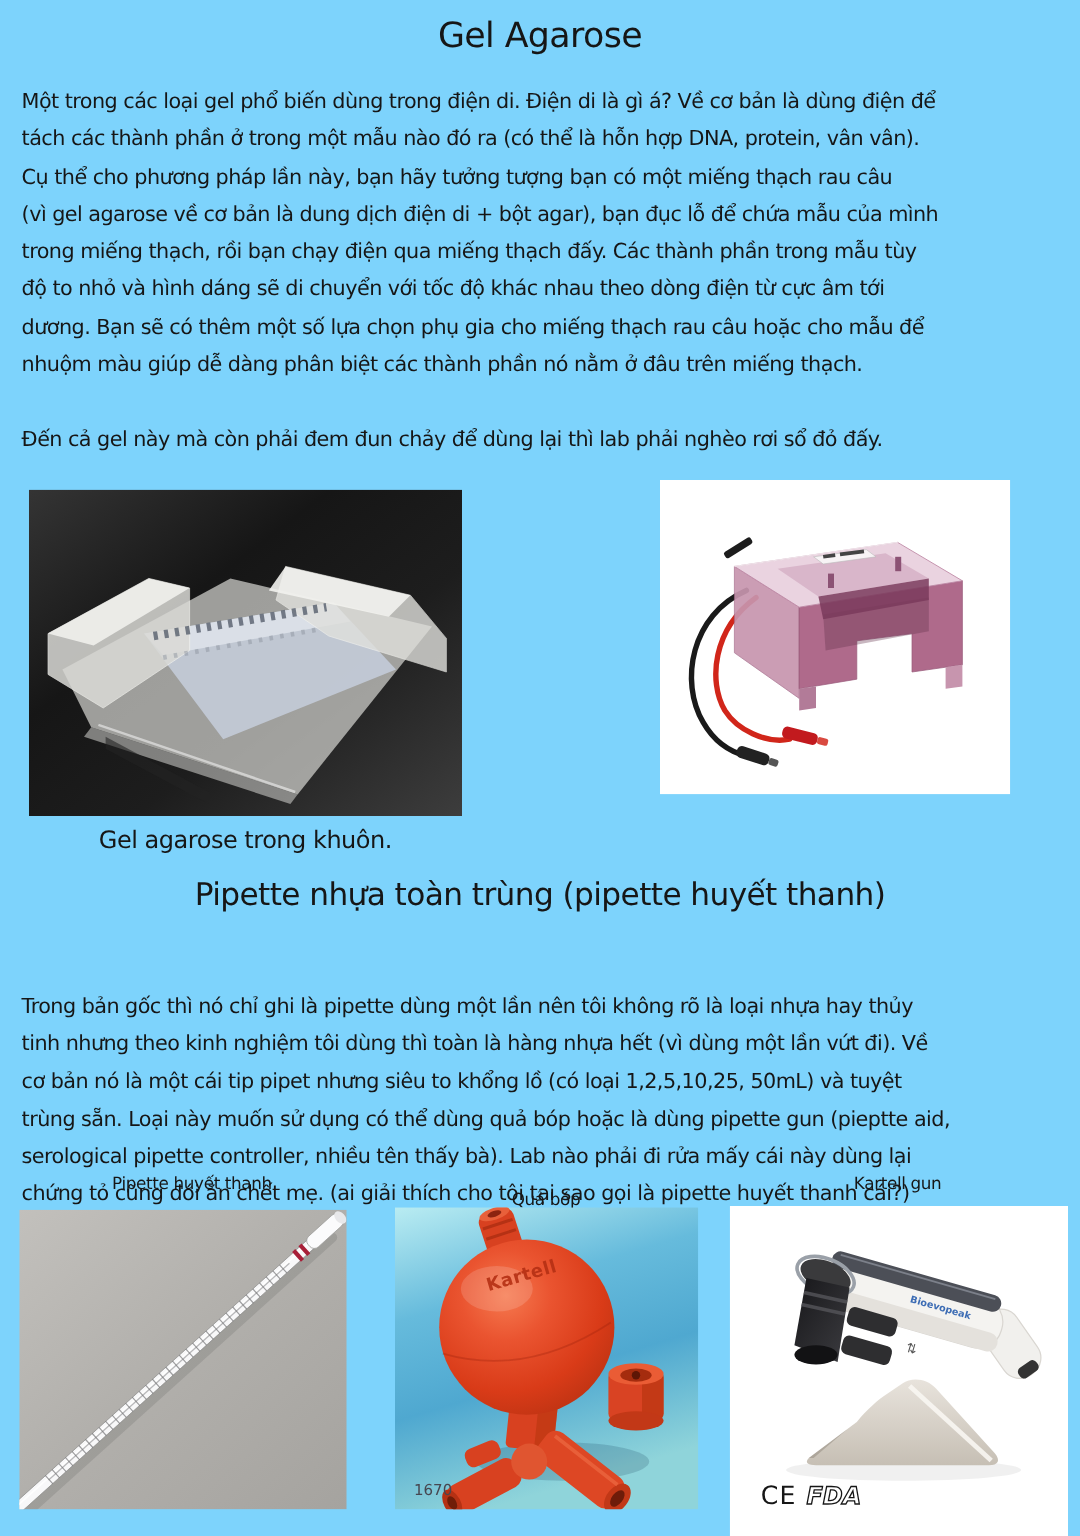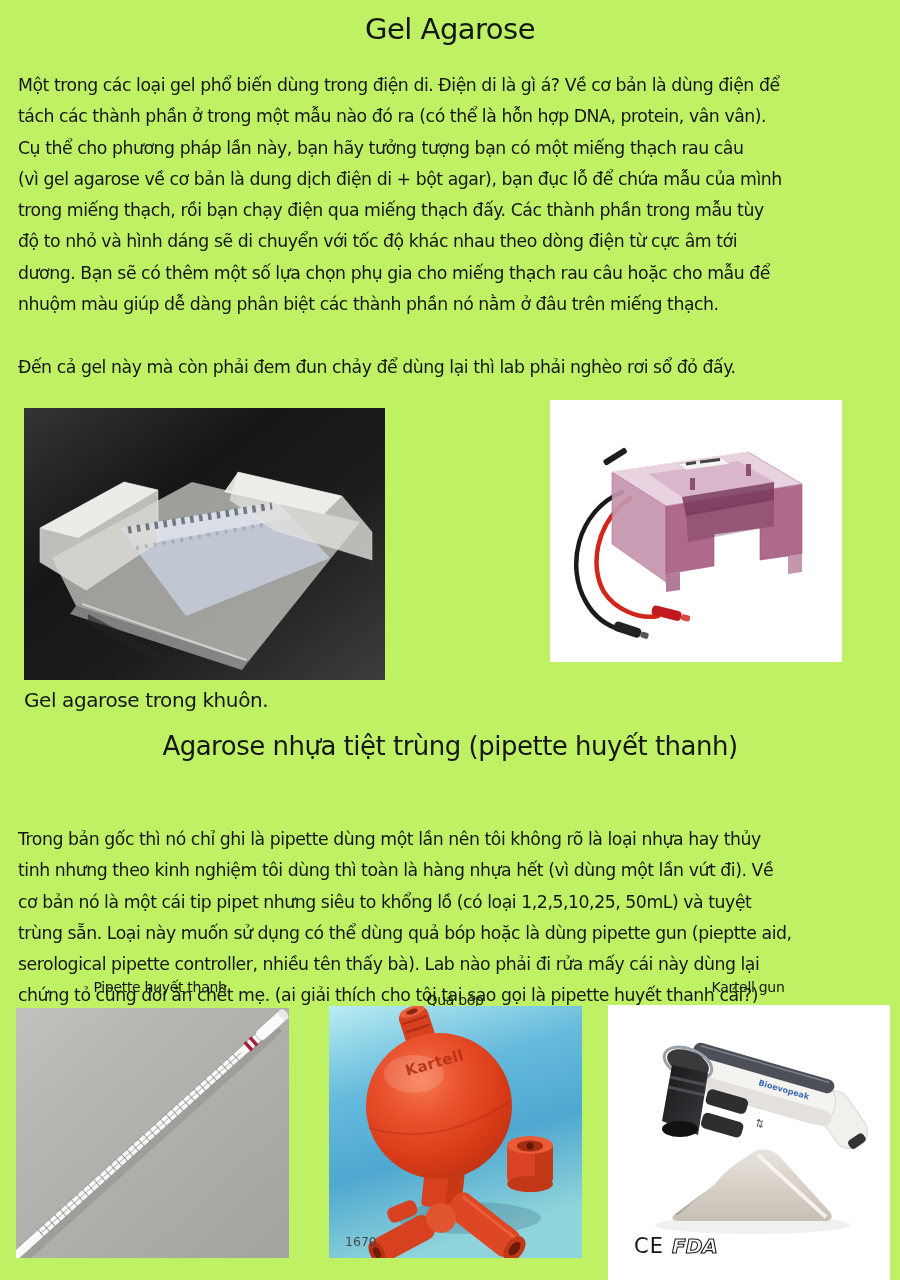--- a/index.html
+++ b/index.html
@@ -1,33 +1,33 @@
 <!DOCTYPE html>
 <html><head>
 <meta charset="utf-8">
 <style>
   html,body{margin:0;padding:0;background:#e8e8e8;}
   #page{
-    position:relative;width:900px;height:1280px;background:#bef264;
+    position:relative;width:900px;height:1280px;background:#7dd3fc;
     font-family:"DejaVu Sans",sans-serif;color:#161616;overflow:hidden;
     margin:0 auto;
   }
   .title{position:absolute;width:100%;text-align:center;letter-spacing:-0.5px;}
   #title1{top:12px;font-size:29px;}
   #title2{top:731px;font-size:26px;}
   .body-text{
     position:absolute;left:18px;width:875px;font-size:17.3px;
     line-height:31.3px;letter-spacing:-0.45px;white-space:pre;
   }
   #para1{top:70px;}
   #note1{top:352px;}
   #para2{top:824px;}
   .figure{position:absolute;overflow:hidden;}
   .figure svg{display:block;}
-  .caption{position:absolute;text-align:left;letter-spacing:-0.4px;}
+  .caption{position:absolute;text-align:center;letter-spacing:-0.4px;}
   #cap-gel{top:688px;left:24px;width:361px;font-size:20px;}
   #cap-device{top:694px;left:520px;width:360px;font-size:19.5px;}
   .small-label{position:absolute;top:979px;text-align:center;font-size:14px;letter-spacing:-0.3px;}
   #label-pip{left:40px;width:240px;}
   #label-bulb{left:335px;width:240px;margin-top:13px;}
   #label-gun{left:628px;width:240px;}
 </style>
 </head>
 <body>
 
@@ -101,21 +101,21 @@
         <rect x="-14" y="-3" width="26" height="6" rx="2" fill="#1d1d1d"></rect>
       </g>
       <rect x="140" y="78" width="5" height="12" fill="#8c5274"></rect>
       <rect x="196" y="64" width="5" height="12" fill="#8c5274"></rect>
       <polygon points="116,174 130,172 130,190 116,192" fill="#b27b98"></polygon>
       <polygon points="238,156 252,154 252,172 238,174" fill="#c795ae"></polygon>
       <line x1="62" y1="72" x2="198" y2="52" stroke="#ffffff" stroke-width="1" opacity="0.7"></line>
     </svg>
   </div>
 
-  <div id="title2" class="title">Agarose nhựa tiệt trùng (pipette huyết thanh)</div>
+  <div id="title2" class="title">Pipette nhựa toàn trùng (pipette huyết thanh)</div>
 
   <div id="para2" class="body-text">Trong bản gốc thì nó chỉ ghi là pipette dùng một lần nên tôi không rõ là loại nhựa hay thủy
 tinh nhưng theo kinh nghiệm tôi dùng thì toàn là hàng nhựa hết (vì dùng một lần vứt đi). Về
 cơ bản nó là một cái tip pipet nhưng siêu to khổng lồ (có loại 1,2,5,10,25, 50mL) và tuyệt
 trùng sẵn. Loại này muốn sử dụng có thể dùng quả bóp hoặc là dùng pipette gun (pieptte aid,
 serological pipette controller, nhiều tên thấy bà). Lab nào phải đi rửa mấy cái này dùng lại
 chứng tỏ cũng đói ăn chết mẹ. (ai giải thích cho tôi tại sao gọi là pipette huyết thanh cái?)</div>
 
   <div id="label-pip" class="small-label">Pipette huyết thanh</div>
   <div id="label-bulb" class="small-label">Quả bóp</div>

